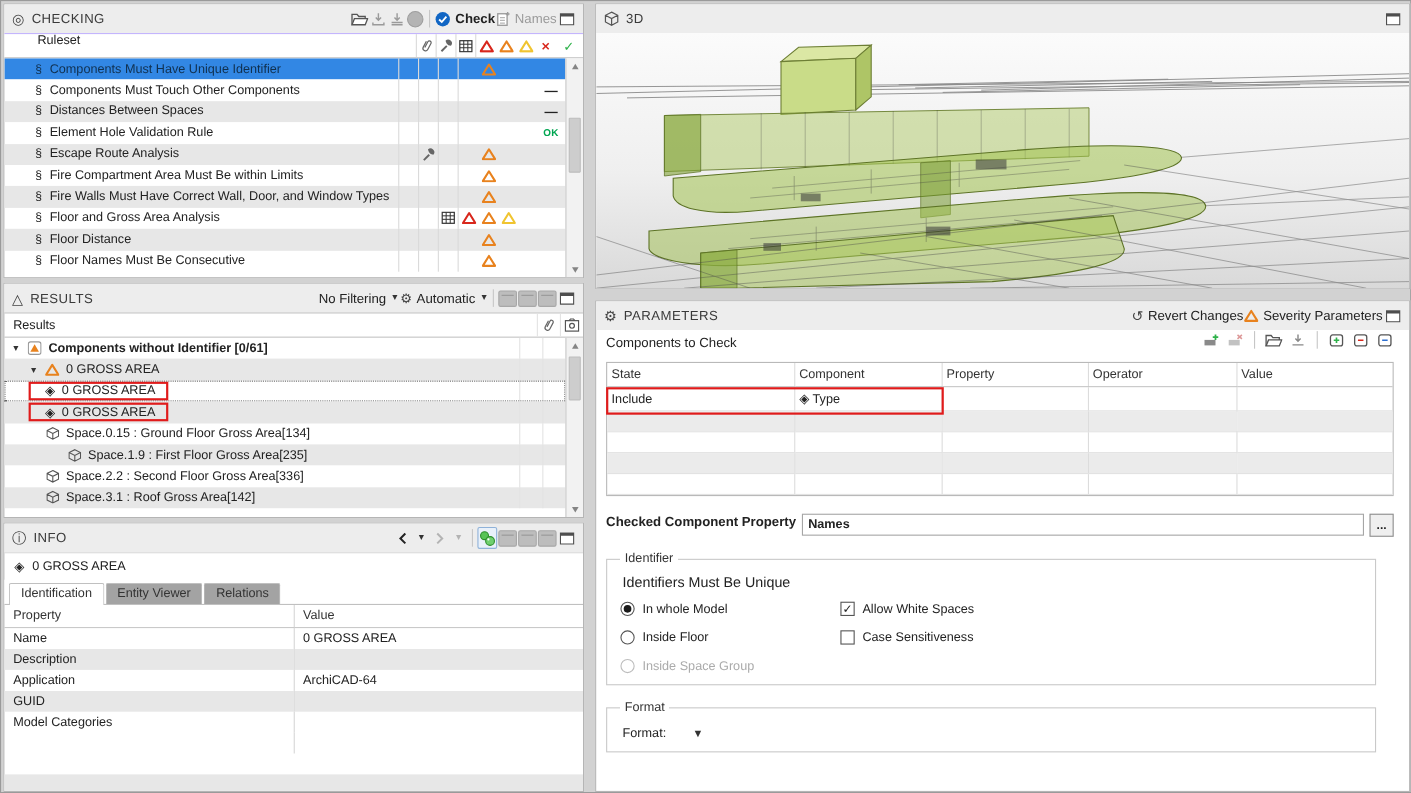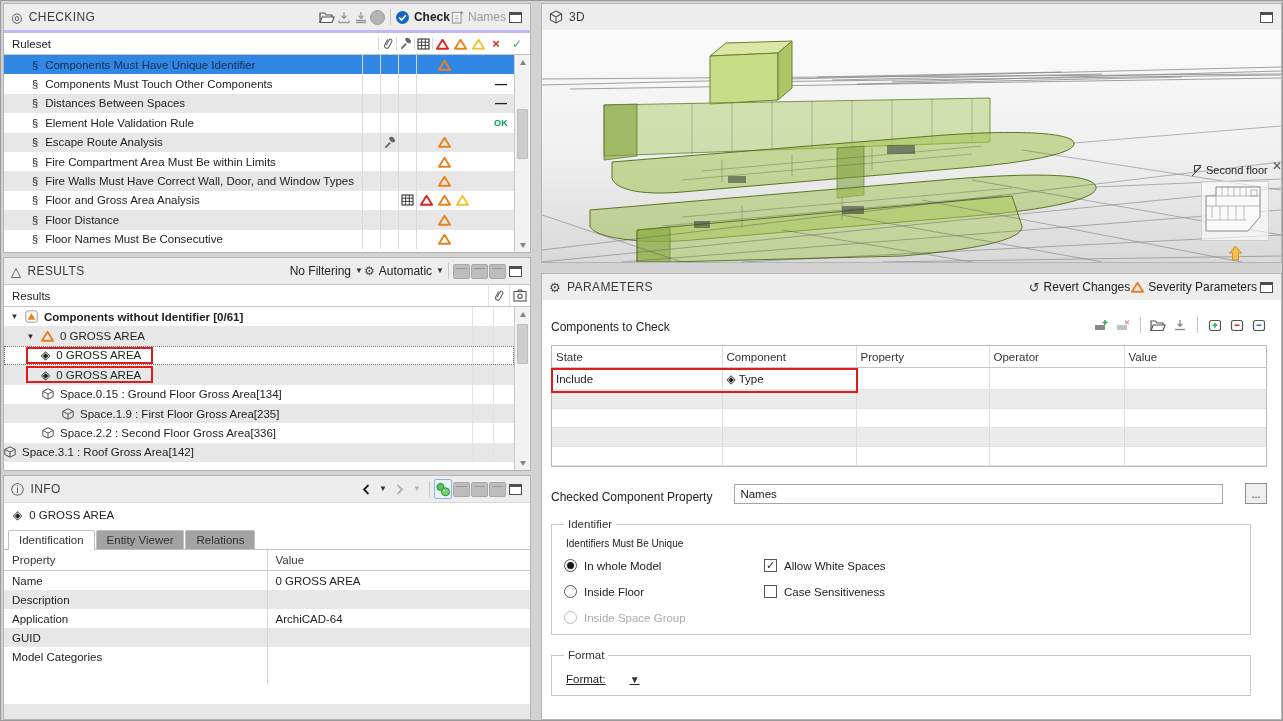--- a/index.html
+++ b/index.html
@@ -18,21 +18,21 @@
   .sep{width:1px;height:16px;background:#c6c6c6;margin:0 3px;}
   .winicon{width:13px;height:11px;border:1px solid #4e4e4e;border-top:3px solid #4e4e4e;background:#fff;box-sizing:border-box;}
   .caret{font-size:8px;color:#333;line-height:1;}
   .caret.dim{color:#b3b3b3;}
   .basket{width:15px;height:13px;background:#bdbdbd;border-radius:2px;border:1px solid #a8a8a8;position:relative;}
   .basket::after{content:"";position:absolute;left:2px;right:2px;top:3px;height:1px;background:#989898;}
   .circle-off{width:13px;height:13px;border-radius:50%;background:#b4b4b4;border:1px solid #9e9e9e;}
 
   
   .checking{left:2px;top:2px;width:528px;height:250px;}
-  .rs-header{height:21px;display:flex;align-items:center;border-top:3px solid #c4b5fd;border-bottom:1px solid #c4c4c4;background:#fff;font-size:11.5px;color:#222;flex:0 0 auto;}
+  .rs-header{height:21px;display:flex;border-top:1px solid #c4b5fd;border-bottom:1px solid #c4c4c4;background:#fff;font-size:11.5px;color:#222;flex:0 0 auto;padding-left:22px;}
   .rs-header .hname{flex:1;padding-left:8px;}
   .rs-body{flex:1;display:flex;overflow:hidden;position:relative;}
   .rs-list{flex:1;display:flex;flex-direction:column;}
   .crow{height:19.4px;display:flex;align-items:stretch;font-size:11.5px;color:#222;flex:0 0 auto;}
   .crow.shade{background:#e7e7e7;}
   .crow.sel{background:#3287e4;color:#10304f;}
   .rname{flex:1;display:flex;align-items:center;padding-left:28px;gap:7px;overflow:hidden;white-space:nowrap;}
   .sec{font-size:11px;}
   .slot{width:17px;display:flex;align-items:center;justify-content:center;border-left:1px solid #dadada;}
   .sevzone{width:97px;display:flex;align-items:stretch;border-left:1px solid #dadada;}
@@ -84,44 +84,44 @@
   .overlay-floor{position:absolute;left:648px;top:132px;width:90px;display:flex;flex-direction:column;align-items:center;}
   .of-top{display:flex;align-items:center;width:100%;gap:3px;position:relative;height:16px;}
   .of-label{font-size:11px;color:#222;white-space:nowrap;overflow:hidden;max-width:62px;}
   .of-close{position:absolute;right:-2px;top:-3px;font-size:12px;color:#555;font-weight:bold;}
   .of-thumb{margin-top:3px;background:rgba(255,255,255,.6);border:1px solid #cfcfcf;padding:2px;}
   .of-arrow{margin-top:4px;}
 
   
   .params{left:540px;top:272px;width:741px;height:447px;}
   .pbody{flex:1;padding:0 14px 0 9px;overflow:hidden;}
-  .ctc-row{display:flex;align-items:flex-end;margin-top:16px;}
+  .ctc-row{display:flex;align-items:flex-end;margin-top:0;}
   .ctc-icons{margin-left:auto;display:flex;align-items:center;gap:6px;}
   .ptable-wrap{position:relative;margin-top:11px;border:1px solid #b9b9b9;}
   .ptable{width:100%;border-collapse:collapse;table-layout:fixed;font-size:11.5px;color:#222;}
   .ptable td{height:21px;padding:0 0 0 4px;border-right:1px solid #dcdcdc;border-bottom:1px solid #e2e2e2;overflow:hidden;white-space:nowrap;}
   .ptable td:last-child{border-right:none;}
   .ptable tr.hdr td{border-bottom:1px solid #c6c6c6;color:#333;}
   .ptable tr.fill td{height:18px;}
   .ptable tr.shade{background:#ebebeb;}
   .pt-redbox{position:absolute;left:-1px;top:22px;width:307px;height:25px;border:2px solid #e01b1b;box-sizing:border-box;pointer-events:none;}
-  .ccp-row{display:flex;align-items:flex-end;margin-top:16px;gap:22px;}
+  .ccp-row{display:flex;align-items:flex-start;margin-top:16px;gap:5px;font-weight:bold;}
   .ccp-input{flex:1;height:20px;border:1px solid #a6a6a6;background:#fff;font-size:11.5px;color:#222;display:flex;align-items:center;padding-left:5px;box-sizing:border-box;}
   .dots-btn{width:20px;height:19px;border:1px solid #8e8e8e;background:#efefef;display:flex;align-items:center;justify-content:center;font-size:11px;color:#222;}
   fieldset{border:1px solid #c9c9c9;margin:14px 16px 0 0;padding:4px 12px 10px 12px;}
   legend{font-size:11.5px;color:#333;padding:0 4px;}
-  .grp-lbl{font-size:10px;color:#222;margin:4px 0 10px 2px;}
+  .grp-lbl{font-size:13px;color:#222;margin:4px 0 10px 2px;}
   .opt-grid{display:grid;grid-template-columns:200px auto;row-gap:13px;align-items:center;}
   .opt{display:flex;align-items:flex-end;gap:7px;font-size:11.5px;color:#222;}
   .opt.disabled{color:#ababab;}
   .rb{width:13px;height:13px;border:1px solid #555;border-radius:50%;background:#fff;display:inline-flex;align-items:center;justify-content:center;box-sizing:border-box;flex:0 0 auto;}
   .rb.on::after{content:"";width:7px;height:7px;background:#1a1a1a;border-radius:50%;}
   .rb.disabled{border-color:#bdbdbd;}
   .cb{width:13px;height:13px;border:1px solid #555;background:#fff;display:inline-flex;align-items:center;justify-content:center;font-size:11px;color:#222;box-sizing:border-box;flex:0 0 auto;}
-  .fmt-row{display:flex;align-items:flex-end;gap:24px;font-size:11.5px;color:#222;margin:8px 0 0 2px;text-decoration:underline;}
+  .fmt-row{display:flex;align-items:flex-end;gap:24px;font-size:11.5px;color:#222;margin:8px 0 0 2px;}
   .smp-row{font-size:11.5px;color:#222;margin:14px 0 2px 2px;}
 </style>
 </head>
 <body>
 
 <div class="app">
 
   <section class="panel checking">
     <div class="phead">
       <span class="ptitle">
@@ -556,21 +556,21 @@
             <span class="tmain" style="padding-left:38px">
               <svg width="12" height="12" viewBox="0 0 12 12">
                 <path d="M6 .8 L11.2 3.4 V8.6 L6 11.2 L.8 8.6 V3.4 Z M.8 3.4 L6 6 L11.2 3.4 M6 6 V11.2" fill="none" stroke="#555" stroke-width="1"></path>
               </svg>
               <span class="">Space.2.2 : Second Floor Gross Area[336]</span>
             </span>
             <span class="rcol"></span>
             <span class="rcol"></span>
           </div>
           <div class="trow shade">
-            <span class="tmain" style="">
+            <span class="tmain" style="padding-left:38px">
               <svg width="12" height="12" viewBox="0 0 12 12">
                 <path d="M6 .8 L11.2 3.4 V8.6 L6 11.2 L.8 8.6 V3.4 Z M.8 3.4 L6 6 L11.2 3.4 M6 6 V11.2" fill="none" stroke="#555" stroke-width="1"></path>
               </svg>
               <span class="">Space.3.1 : Roof Gross Area[142]</span>
             </span>
             <span class="rcol"></span>
             <span class="rcol"></span>
           </div>
         </div>
       <div class="vscroll">
@@ -761,45 +761,20 @@
           <path d="M480 120 L739 160"></path>
             <path d="M430 150 L739 205"></path>
             <path d="M380 170 L700 232"></path>
           <path d="M300 185 L560 232"></path>
             <path d="M240 200 L430 232"></path>
             <path d="M0 185 L140 232"></path>
           <path d="M532 113 L739 96"></path>
             <path d="M554 157 L739 149"></path>
         </g>
       </svg>
-      <div class="overlay-floor">
-        <div class="of-top">
-          <svg width="13" height="13" viewBox="0 0 13 13">
-              <line x1="2" y1="12" x2="11" y2="3" stroke="#333" stroke-width="1"></line>
-              <path d="M4.5 1.5 h6.5 l-6.5 6.5 z" fill="#fff" stroke="#333" stroke-width="1"></path>
-            </svg>
-          <span class="of-label">Second floor</span>
-          <span class="of-close">✕</span>
-        </div>
-        <div class="of-thumb">
-          <svg width="62" height="50" viewBox="0 0 62 50">
-            <path d="M2 12 h10 V3 h44 v30 L44 47 H2 Z" fill="#fafafa" stroke="#888" stroke-width="1"></path>
-            <path d="M12 12 h44 M12 12 v10 M2 22 h54" fill="none" stroke="#999" stroke-width="0.7"></path>
-            <path d="M18 3 v9 M24 3 v9 M30 3 v9 M36 3 v9 M42 3 v9" stroke="#999" stroke-width="0.6"></path>
-            <rect x="47" y="6" width="6" height="6" fill="none" stroke="#999" stroke-width="0.7"></rect>
-            <path d="M8 22 v12 M16 22 v14 M24 22 v14 M32 22 v14 M40 22 v14" stroke="#999" stroke-width="0.6"></path>
-            <path d="M2 36 h40" stroke="#999" stroke-width="0.6"></path>
-          </svg>
-        </div>
-        <div class="of-arrow">
-          <svg width="15" height="16" viewBox="0 0 15 16">
-              <path d="M7.5 1 L13.5 8 H10.5 V15 H4.5 V8 H1.5 Z" fill="#f6bd4e" stroke="#c8922a" stroke-width="1"></path>
-            </svg>
-        </div>
-      </div>
     </div>
   </section>
 
   <section class="panel params">
     <div class="phead">
       <span class="ptitle">
         <span class="picon">⚙</span>
         <span>PARAMETERS</span>
       </span>
       <div class="picons">

